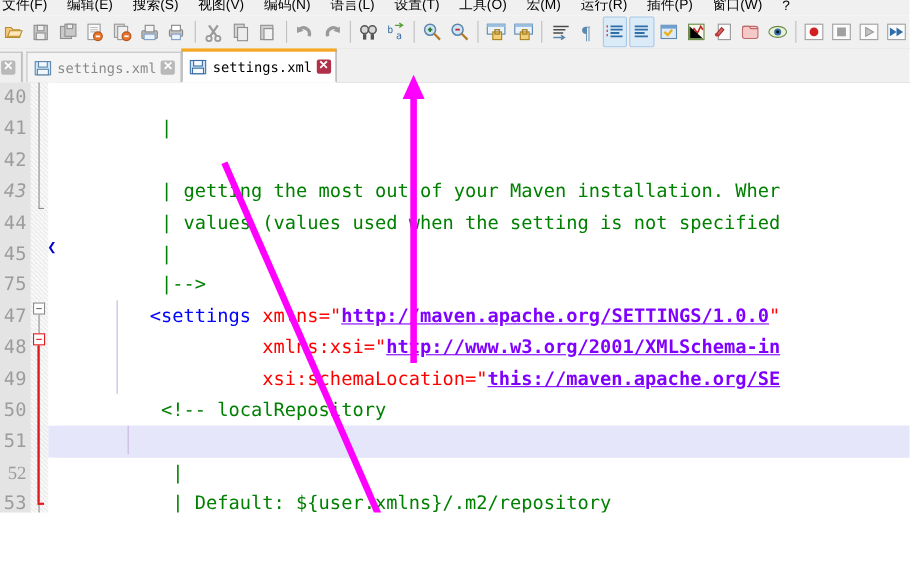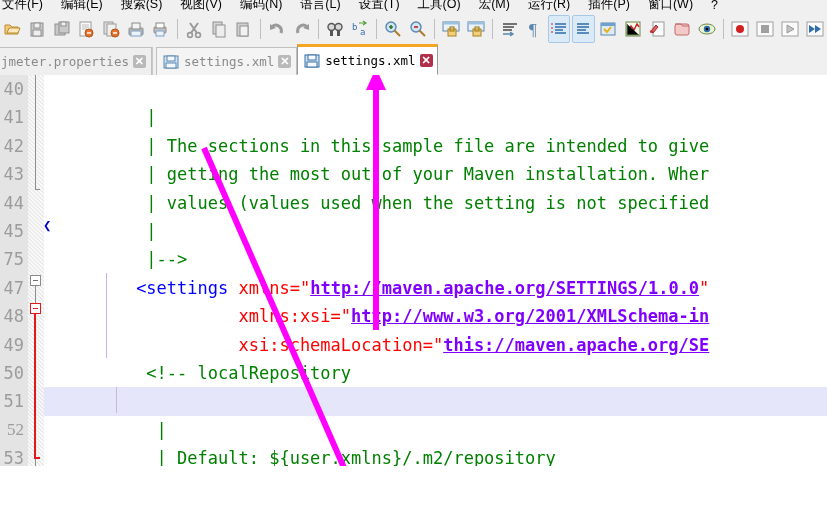--- a/index.html
+++ b/index.html
@@ -395,21 +395,20 @@
         <rect x="2" y="3" width="16" height="14" fill="#fbfbfb" stroke="#a0a0a0"></rect>
         <path d="M4 6 L10 10 L4 14 Z" fill="#2f6ea8"></path>
         <path d="M10 6 L16 10 L10 14 Z" fill="#2f6ea8"></path>
       </svg>
     </div>
   </div>
 
   <div class="tabbar">
 
     <div class="tab" style="margin-left:-6px;">
-      <span class="tlabel">jmeter.properties</span>
       <span class="tclose">✕</span>
     </div>
 
     <div class="tab-divider"></div>
 
     <div class="tab inactive2">
       <span class="ticon">
         <svg width="16" height="16" viewBox="0 0 16 16">
           <rect x="1" y="2" width="14" height="12" fill="#cfe4f7" stroke="#5b87ad"></rect>
           <rect x="4" y="2" width="8" height="5" fill="#f2f7fc" stroke="#5b87ad"></rect>
@@ -434,21 +433,21 @@
   </div>
 
   <div class="editor">
 
     <div class="hlfull" style="top:312.4px;"></div>
 
     <div class="gutter">
       <span class="ln" style="top:0px;">40</span>
       <span class="ln" style="top:28.4px;">41</span>
       <span class="ln" style="top:56.8px;">42</span>
-      <span class="ln" style="top:85.2px;">43</span>
+      <span class="ln" style="top:85.2px;font-style:italic;">43</span>
       <span class="ln" style="top:113.6px;">44</span>
       <span class="ln" style="top:142px;">45</span>
       <span class="ln" style="top:170.4px;">75</span>
       <span class="ln" style="top:198.8px;">47</span>
       <span class="ln" style="top:227.2px;">48</span>
       <span class="ln" style="top:255.6px;">49</span>
       <span class="ln" style="top:284px;">50</span>
       <span class="ln" style="top:312.4px;">51</span>
       <span class="ln" style="top:340.8px;font-family:Liberation Serif, serif;">52</span>
       <span class="ln" style="top:369.2px;">53</span>
@@ -476,23 +475,20 @@
       <span class="bmark" style="left:-1px;top:143px;">❮</span>
       <span class="bmark" style="left:-1px;top:398px;">❮</span>
     </div>
 
     <div class="code">
 
       <div class="row" style="top:0px;">
         <span class="c-pipe">  |</span>
       </div>
 
-      <div class="row" style="top:28.4px;">
-        <span class="c-cmt">  | The sections in this sample file are intended to give</span>
-      </div>
 
       <div class="row" style="top:56.8px;">
         <span class="c-cmt">  | getting the most out of your Maven installation. Wher</span>
       </div>
 
       <div class="row" style="top:85.2px;">
         <span class="c-cmt">  | values (values used when the setting is not specified</span>
       </div>
 
       <div class="row" style="top:113.6px;">

